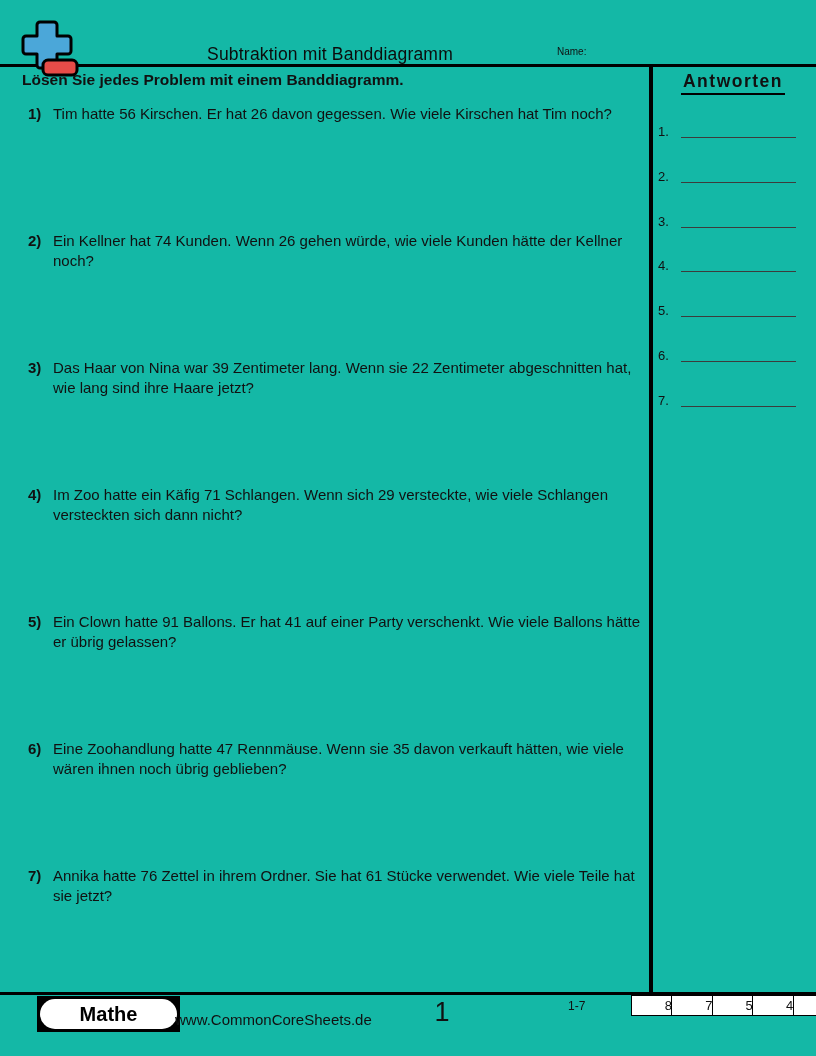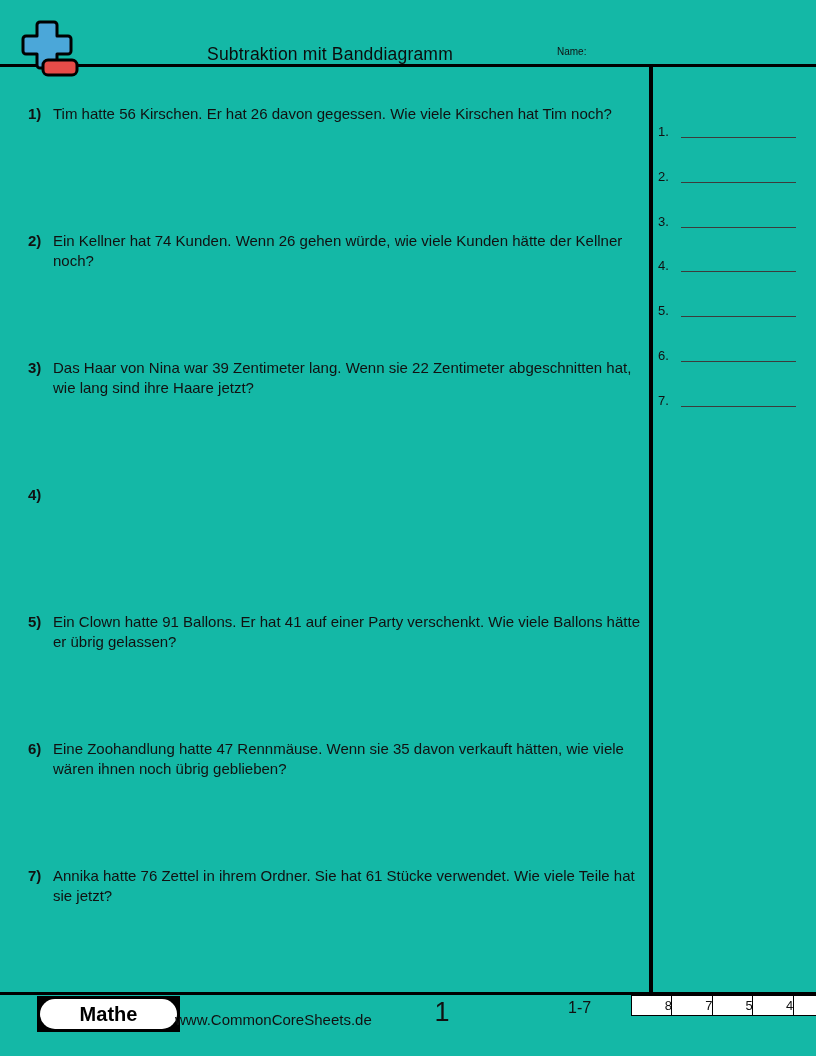--- a/index.html
+++ b/index.html
@@ -54,21 +54,21 @@
   .footer-rule { position:absolute; left:0; top:992px; width:816px; height:2.5px; background:#000; }
   .subject-badge { position:absolute; left:25px; top:996px; width:143px; height:36px; background:#000;margin-left:12px; }
   .subject-pill {
     position:absolute; left:3px; top:3px; right:3px; bottom:3px;
     background:#fff; border-radius:16px;
     display:flex; align-items:center; justify-content:center;
     font-weight:bold; font-size:20px; color:#000;
   }
   .website { position:absolute; left:175px; top:1011px; font-size:15px; }
   .page-number { position:absolute; left:400px; top:997px; width:84px; text-align:center; font-size:27px; }
-  .score-range { position:absolute; left:568px; top:999px; font-size:16px;text-align:center; }
+  .score-range { position:absolute; left:568px; top:999px; font-size:12px;text-align:center; }
   .score-table { position:absolute; left:631px; top:995px; display:flex; }
   .score-cell {
     width:25.2px; height:21px; border:1.6px solid #000; margin-left:-1.6px;
     display:flex; align-items:center; justify-content:center;
     font-size:13px; background:#fff;padding-left:40px;
   }
   .score-cell:first-child { margin-left:0; }
   .score-cell.highlight { background:var(--score-highlight, #cfdff2); }
 </style>
 </head>
@@ -79,59 +79,64 @@
   <div class="logo">
     <svg width="66" height="62" viewBox="0 0 66 62">
       <path d="M24 4 h14 a3 3 0 0 1 3 3 v11 h11 a3 3 0 0 1 3 3 v12 a3 3 0 0 1 -3 3 h-11 v11 a3 3 0 0 1 -3 3 h-14 a3 3 0 0 1 -3 -3 v-11 h-11 a3 3 0 0 1 -3 -3 v-12 a3 3 0 0 1 3 -3 h11 v-11 a3 3 0 0 1 3 -3 z" fill="#4ba7d9" stroke="#000" stroke-width="3" stroke-linejoin="round"></path>
       <rect x="27" y="42" width="34" height="15" rx="5" fill="#e64c48" stroke="#000" stroke-width="3"></rect>
     </svg>
   </div>
   <div class="page-title">Subtraktion mit Banddiagramm</div>
   <div class="name-label">Name:</div>
   <div class="header-rule"></div>
 
+  <div class="instruction">Lösen Sie jedes Problem mit einem Banddiagramm.</div>
 
   <ol class="problem-list">
   <li class="problem-row">
     <span class="problem-number">1)</span>
     <span class="problem-text">Tim hatte 56 Kirschen. Er hat 26 davon gegessen. Wie viele Kirschen hat Tim noch?</span>
   </li>
 
   <li class="problem-row">
     <span class="problem-number">2)</span>
     <span class="problem-text">Ein Kellner hat 74 Kunden. Wenn 26 gehen würde, wie viele Kunden hätte der Kellner noch?</span>
   </li>
 
   <li class="problem-row">
     <span class="problem-number">3)</span>
     <span class="problem-text">Das Haar von Nina war 39 Zentimeter lang. Wenn sie 22 Zentimeter abgeschnitten hat, wie lang sind ihre Haare jetzt?</span>
   </li>
 
   <li class="problem-row">
     <span class="problem-number">4)</span>
+    <span class="problem-text">Im Zoo hatte ein Käfig 71 Schlangen. Wenn sich 29 versteckte, wie viele Schlangen versteckten sich dann nicht?</span>
   </li>
 
   <li class="problem-row">
     <span class="problem-number">5)</span>
     <span class="problem-text">Ein Clown hatte 91 Ballons. Er hat 41 auf einer Party verschenkt. Wie viele Ballons hätte er übrig gelassen?</span>
   </li>
 
   <li class="problem-row">
     <span class="problem-number">6)</span>
     <span class="problem-text">Eine Zoohandlung hatte 47 Rennmäuse. Wenn sie 35 davon verkauft hätten, wie viele wären ihnen noch übrig geblieben?</span>
   </li>
 
   <li class="problem-row">
     <span class="problem-number">7)</span>
     <span class="problem-text">Annika hatte 76 Zettel in ihrem Ordner. Sie hat 61 Stücke verwendet. Wie viele Teile hat sie jetzt?</span>
   </li>
 </ol>
 
   <div class="col-divider"></div>
 
+  <div class="answers-title-wrap">
+    <span class="answers-title">Antworten</span>
+  </div>
   <div class="answer-list">
   <div class="answer-row">
     <span class="answer-number">1.</span>
     <span class="answer-blank"></span>
   </div>
 
   <div class="answer-row">
     <span class="answer-number">2.</span>
     <span class="answer-blank"></span>
   </div>

